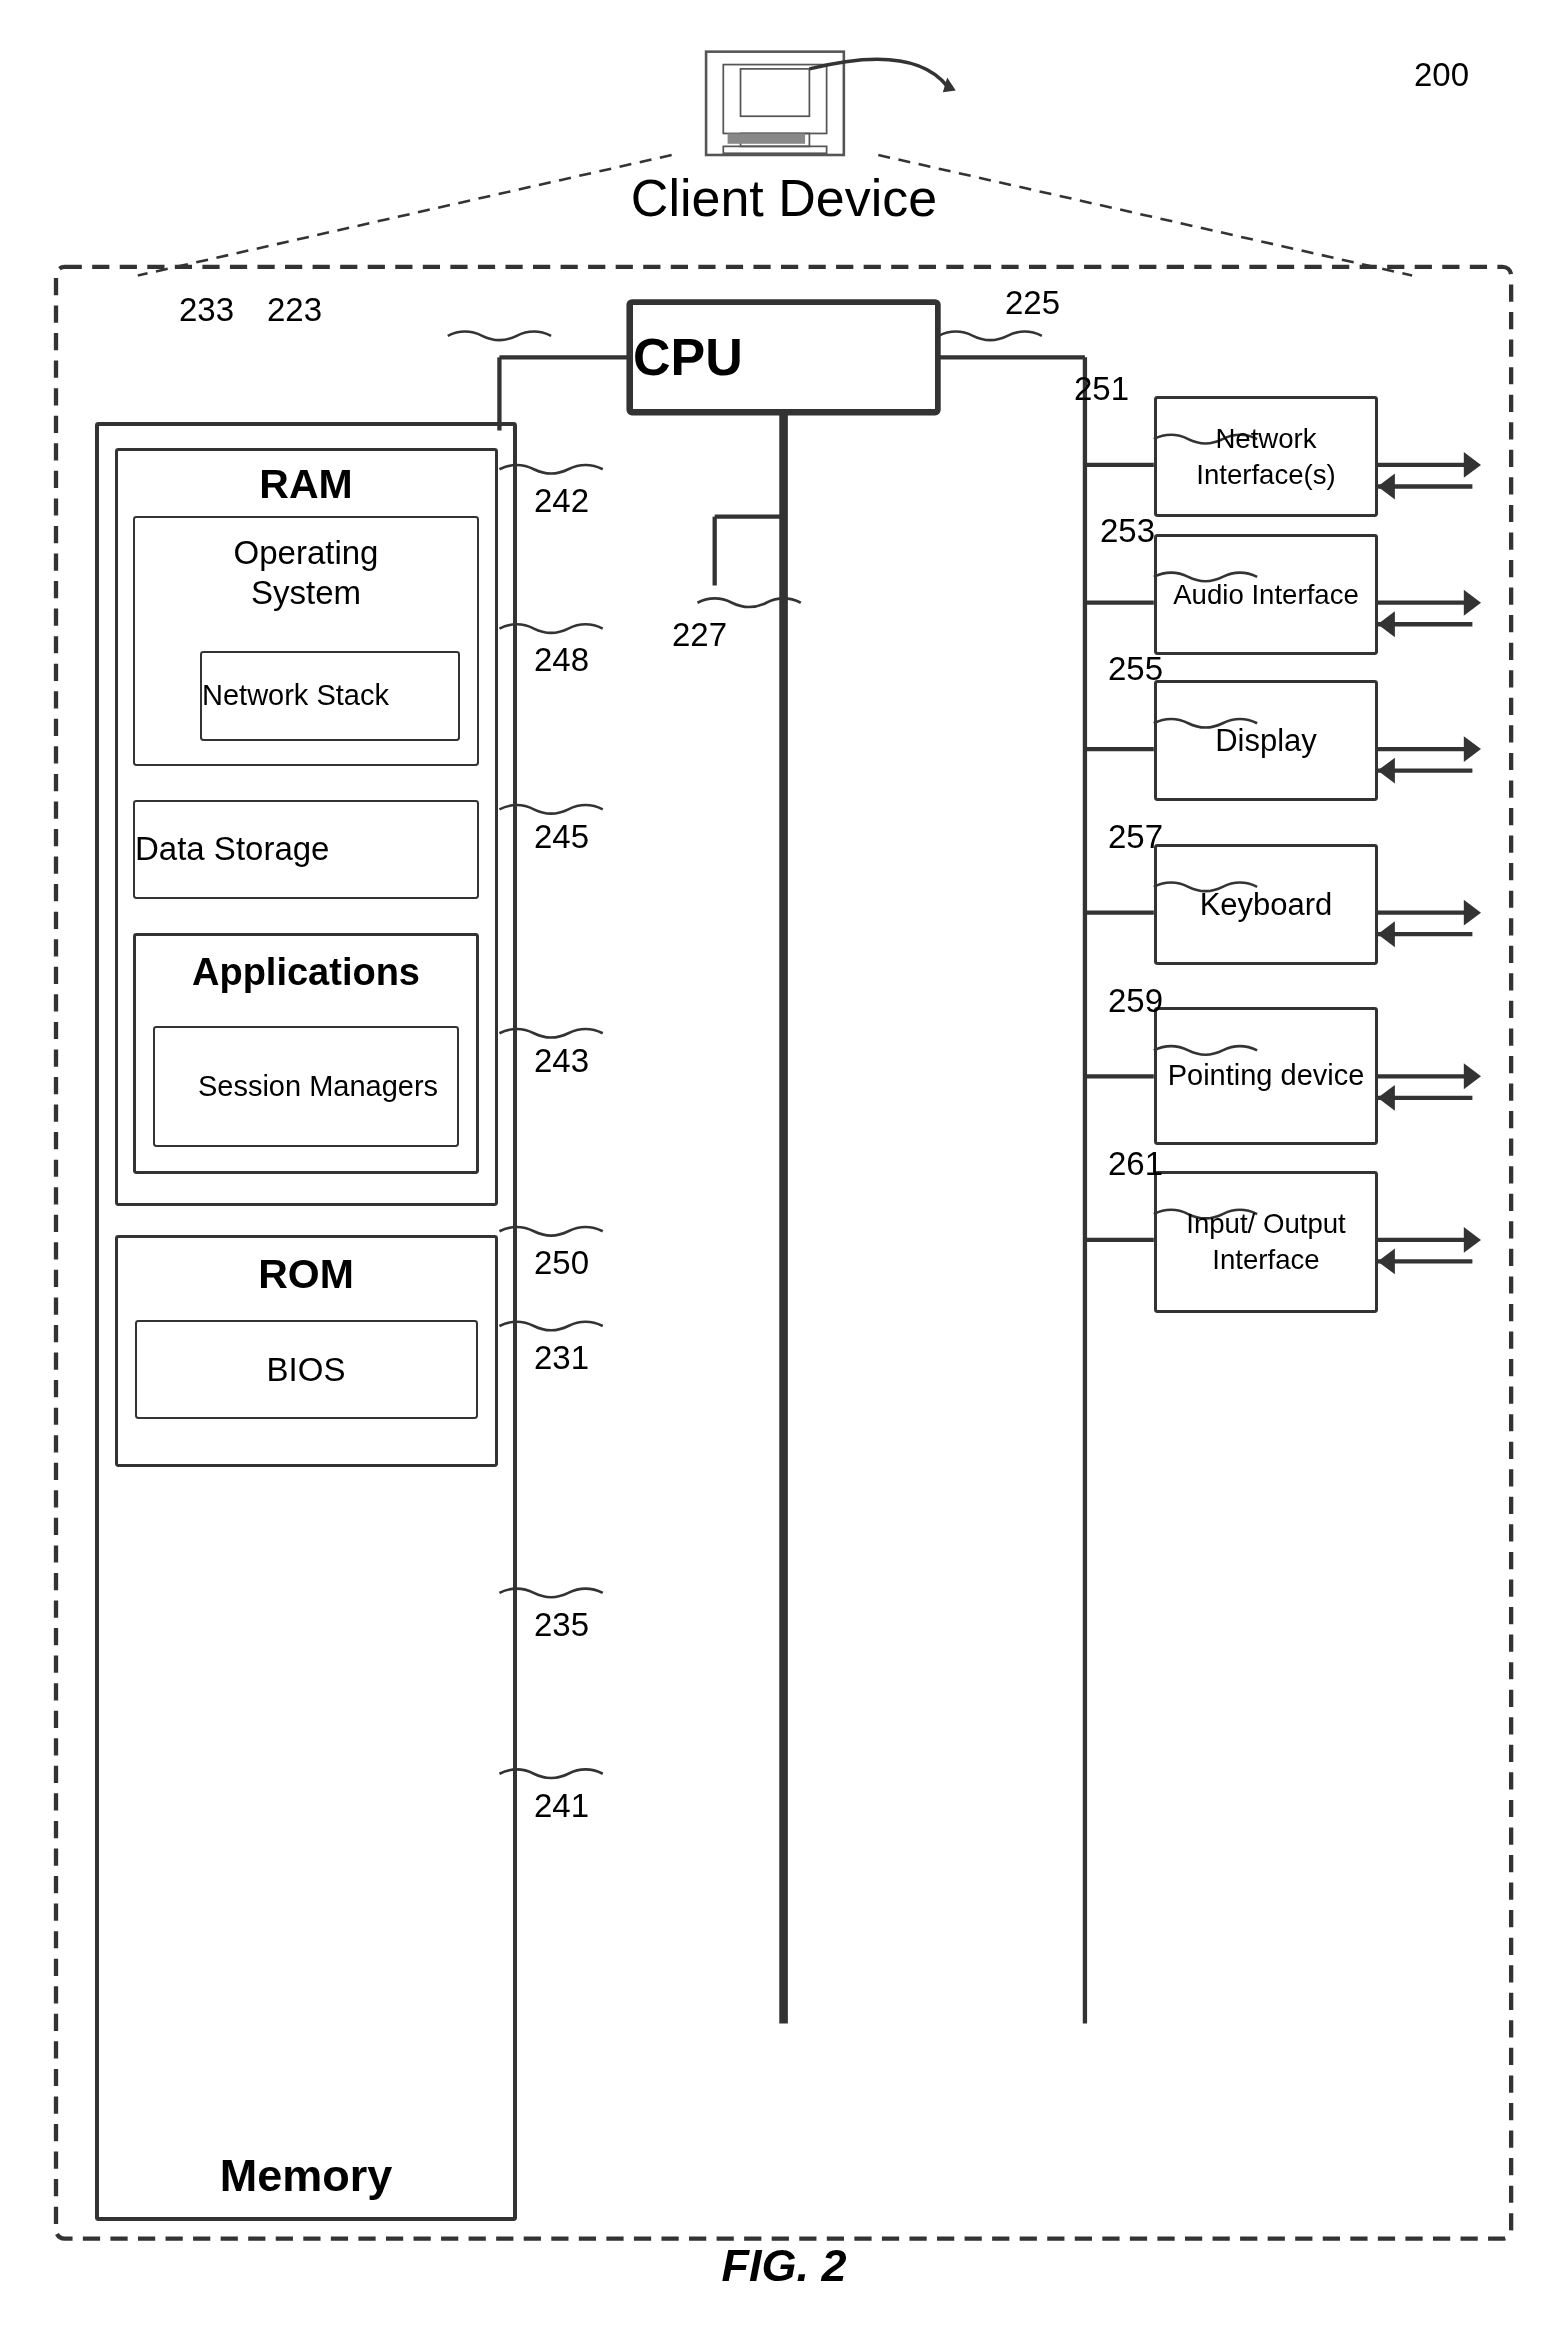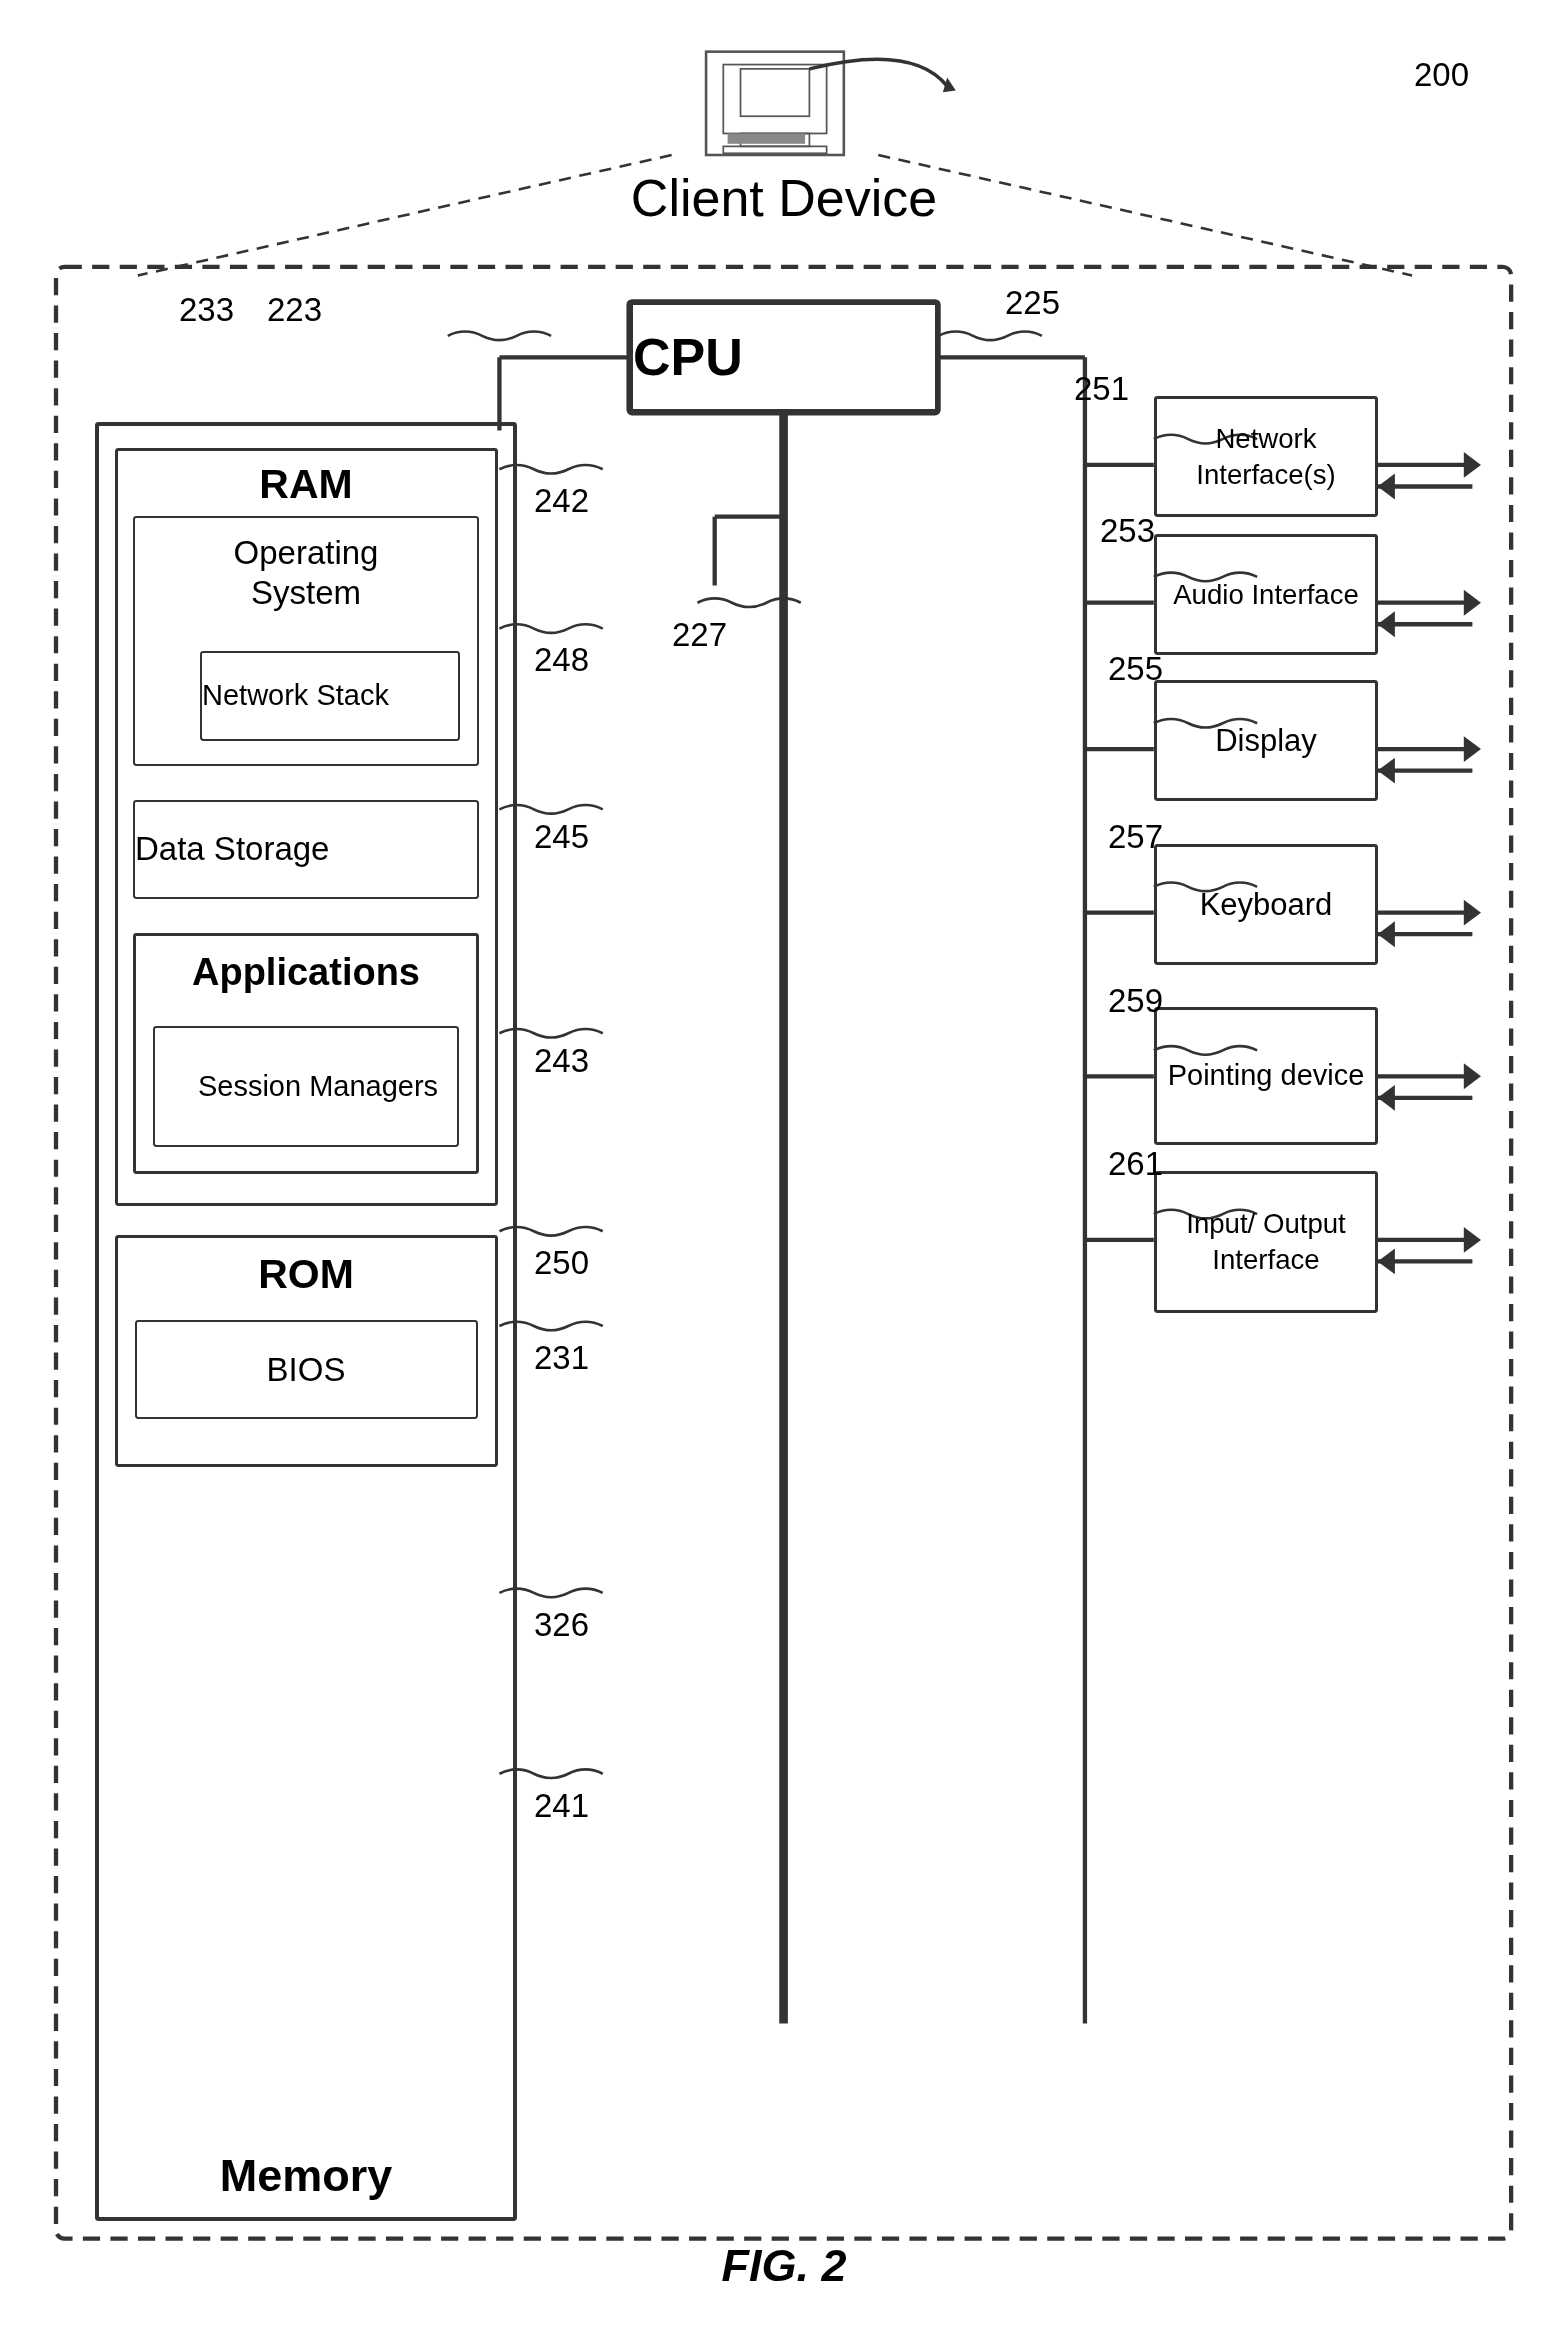--- a/index.html
+++ b/index.html
@@ -223,21 +223,21 @@
   <div class="ref-num" style="top:291px; left:179px;">233</div>
   <div class="ref-num" style="top:291px; left:267px;">223</div>
   <div class="ref-num" style="top:284px; right:508px;">225</div>
   <div class="ref-num" style="top:482px; left:534px;">242</div>
   <div class="ref-num" style="top:641px; left:534px;">248</div>
   <div class="ref-num" style="top:616px; left:672px;">227</div>
   <div class="ref-num" style="top:818px; left:534px;">245</div>
   <div class="ref-num" style="top:1042px; left:534px;">243</div>
   <div class="ref-num" style="top:1244px; left:534px;">250</div>
   <div class="ref-num" style="top:1339px; left:534px;">231</div>
-  <div class="ref-num" style="top:1606px; left:534px;">326</div>
+  <div class="ref-num" style="top:1606px; left:534px;">235</div>
   <div class="ref-num" style="top:1787px; left:534px;">241</div>
 
   <div class="ref-num" style="top:370px; right:439px;">251</div>
   <div class="ref-num" style="top:512px; right:413px;">253</div>
   <div class="ref-num" style="top:650px; right:405px;">255</div>
   <div class="ref-num" style="top:818px; right:405px;">257</div>
   <div class="ref-num" style="top:982px; right:405px;">259</div>
   <div class="ref-num" style="top:1145px; right:405px;">261</div>
 
   <div style="position:absolute; bottom:50px; left:50%; transform:translateX(-50%); font-size:45px; font-weight:bold; font-style:italic;">FIG. 2</div>

